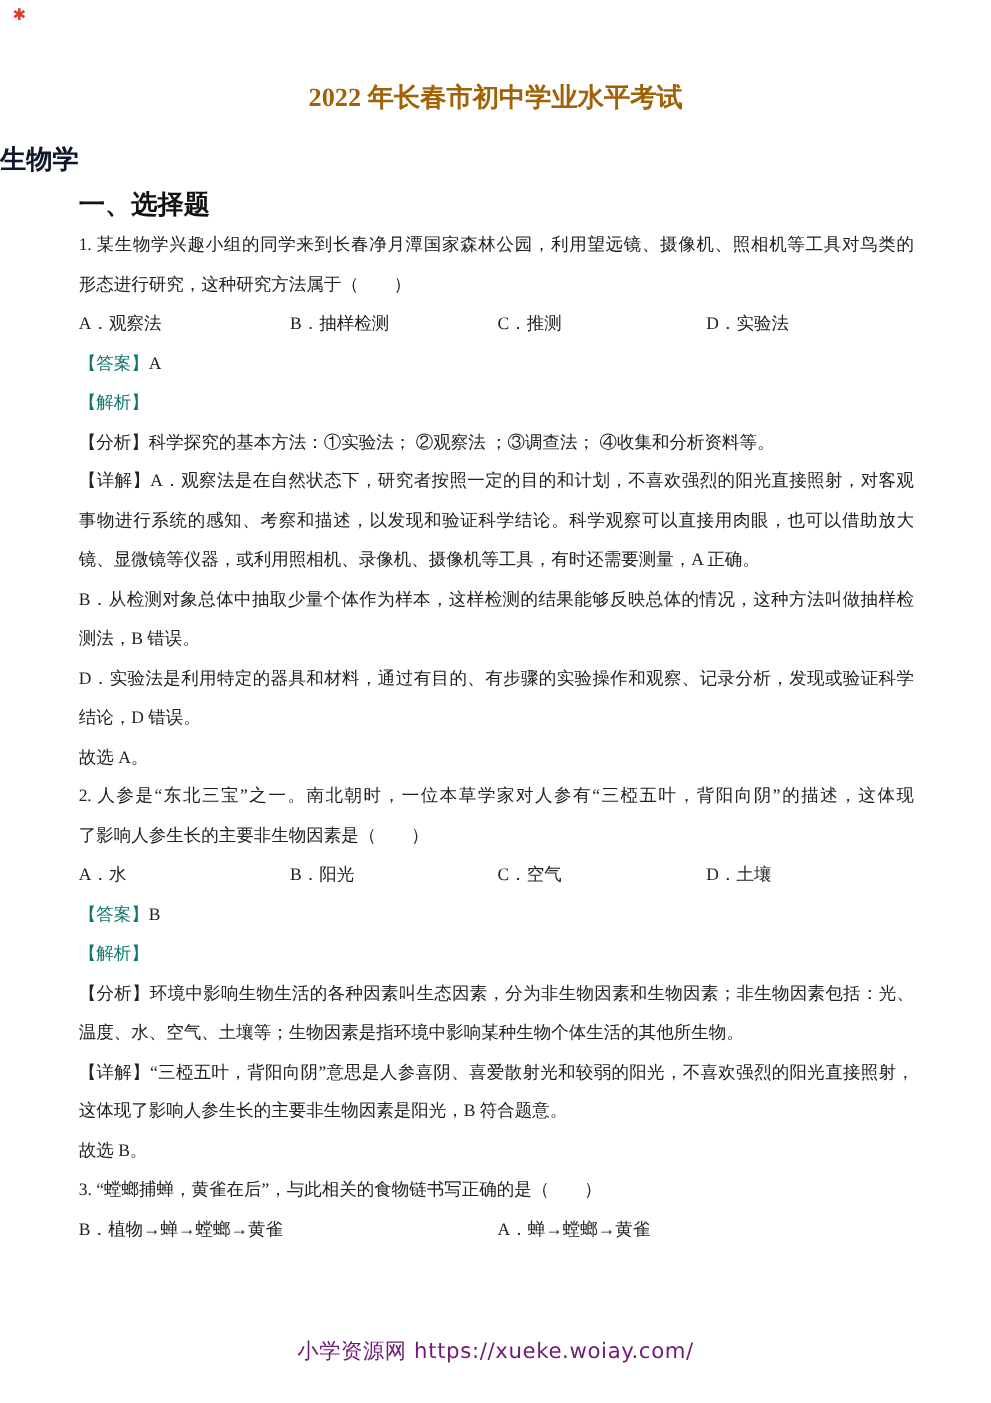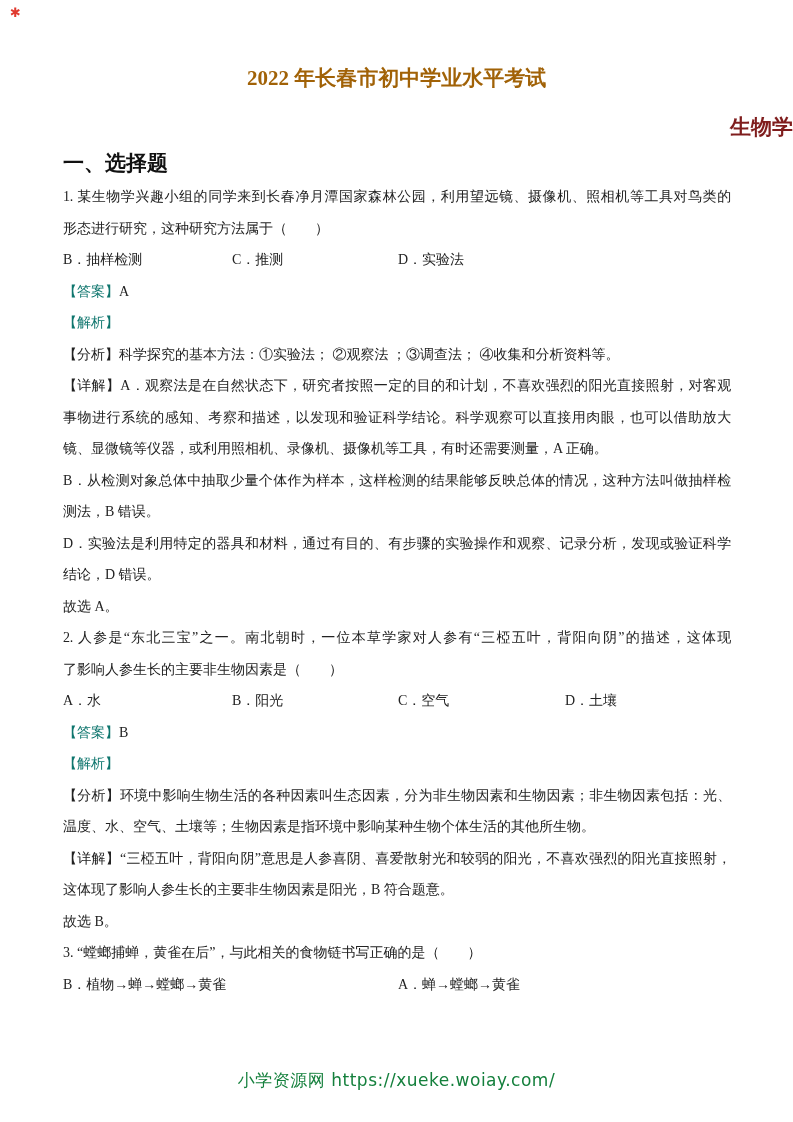--- a/index.html
+++ b/index.html
@@ -11,60 +11,61 @@
   .corner-mark{
     position:absolute;left:10px;top:6px;font-size:13px;line-height:14px;
     color:#E03A2F;font-family:"DejaVu Sans",sans-serif;
   }
   .title{
     position:absolute;top:64px;left:0;width:100%;margin:0;
     text-align:center;font-size:21px;font-weight:700;color:#a16207;
   }
   .subtitle{
     position:absolute;top:113px;left:0;width:100%;margin:0;
-    text-align:right;font-size:21px;font-weight:700;color:#7f1d1d;
+    text-align:left;font-size:21px;font-weight:700;color:#0f172a;
   }
   .section-heading{
     position:absolute;top:149px;left:63px;
     font-size:21px;font-weight:700;color:#111111;
   }
   .content{position:absolute;top:181px;left:63px;width:668px;}
   .line{
     height:31.5px;line-height:31.5px;font-size:14px;
     white-space:nowrap;overflow:visible;
   }
   .fill{
     white-space:normal;overflow:hidden;
     text-align:justify;text-align-last:justify;letter-spacing:-0.15px;
   }
   .options4{display:grid;grid-template-columns:169px 166px 167px 1fr;}
   .options2{display:grid;grid-template-columns:335px 1fr;}
   .blue{color:#0f766e;}
   .footer{
     position:absolute;top:1069px;left:0;width:100%;text-align:center;
     font-family:"DejaVu Sans","Liberation Sans",sans-serif;
-    font-size:17px;color:#15803d;letter-spacing:0.5px;
+    font-size:17px;color:#701a75;letter-spacing:0.5px;
   }
 </style>
 </head>
 <body>
 
 <div class="page">
 
   <div class="corner-mark">✱</div>
 
   <h1 class="title">2022 年长春市初中学业水平考试</h1>
   <h2 class="subtitle">生物学</h2>
   <div class="section-heading">一、选择题</div>
 
   <div class="content">
 
     <div class="line fill">1. 某生物学兴趣小组的同学来到长春净月潭国家森林公园，利用望远镜、摄像机、照相机等工具对鸟类的</div>
     <div class="line">形态进行研究，这种研究方法属于（　　）</div>
     <div class="line options4">
+      <span>A．观察法</span>
       <span>B．抽样检测</span>
       <span>C．推测</span>
       <span>D．实验法</span>
     </div>
     <div class="line">
       <span class="blue">【答案】</span><span>A</span>
     </div>
     <div class="line">
       <span class="blue">【解析】</span>
     </div>

